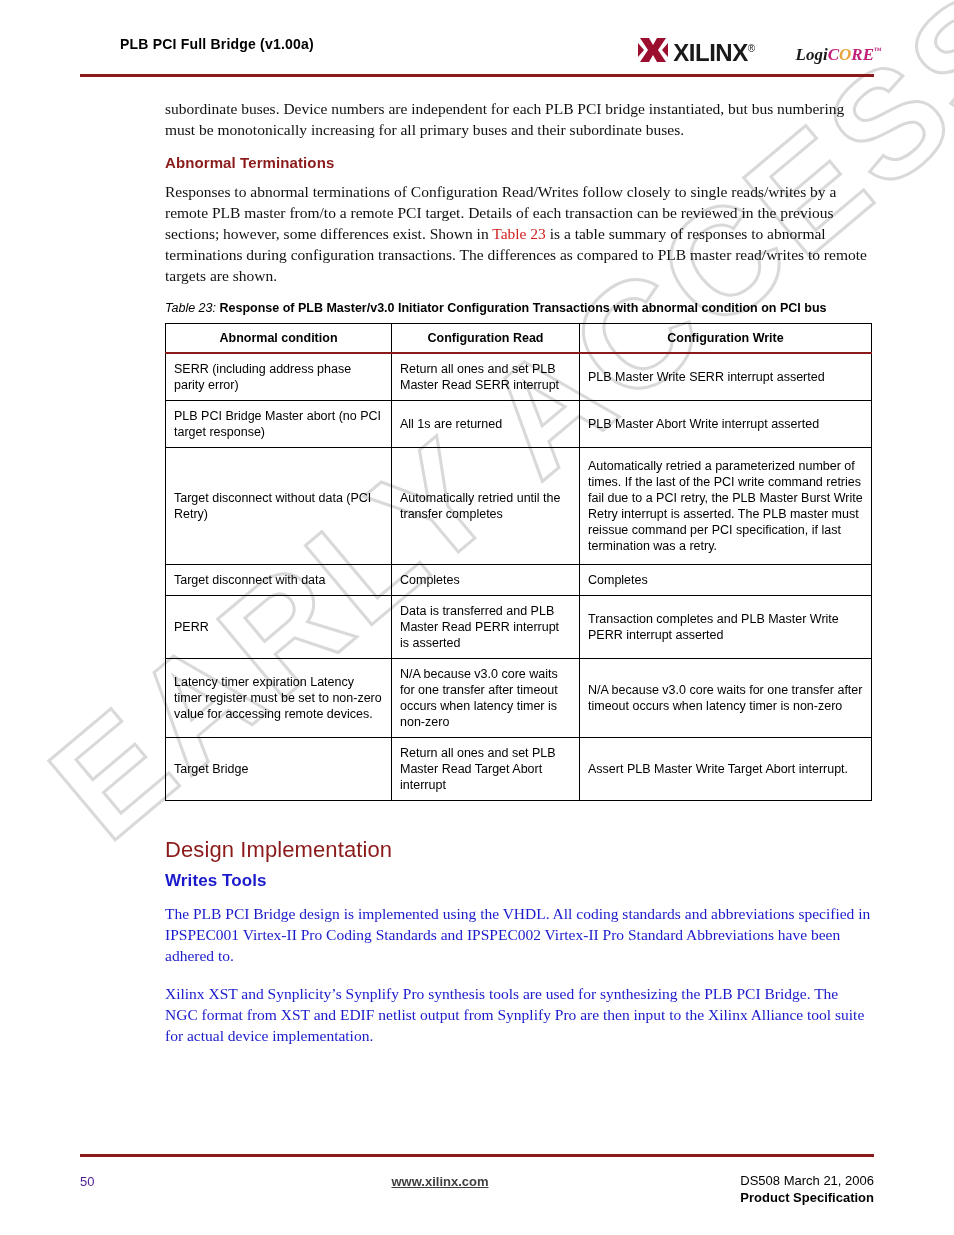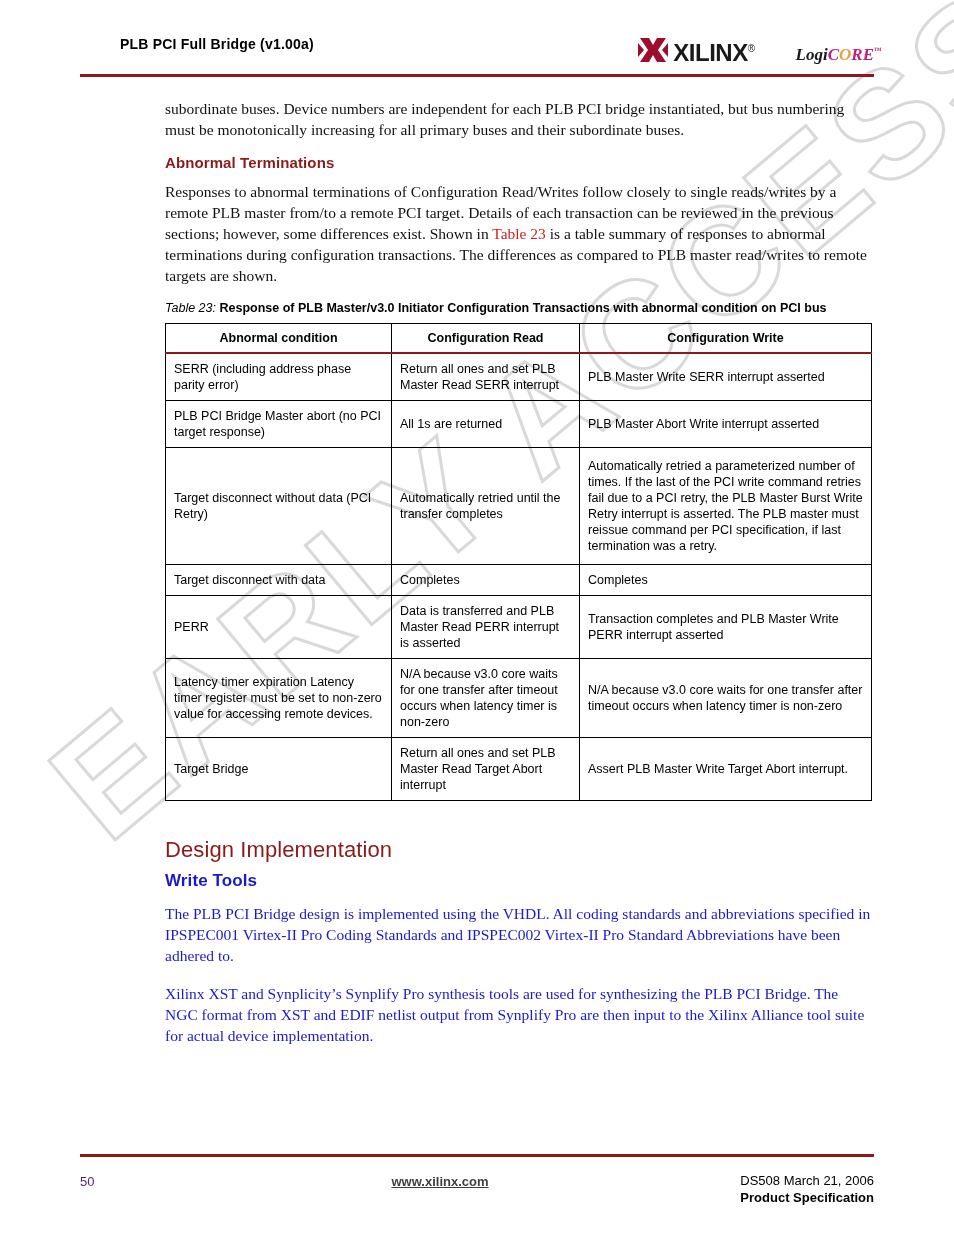--- a/index.html
+++ b/index.html
@@ -344,21 +344,21 @@
         </tr>
         <tr>
           <td>Target Bridge</td>
           <td>Return all ones and set PLB Master Read Target Abort interrupt</td>
           <td>Assert PLB Master Write Target Abort interrupt.</td>
         </tr>
       </tbody>
     </table>
 
     <h2 class="sec">Design Implementation</h2>
-    <h3 class="sub-blue">Write Tools</h3>
+    <h3 class="sub-blue">Writes Tools</h3>
 
     <p class="body blue">The PLB PCI Bridge design is implemented using the VHDL. All coding standards and abbreviations specified in IPSPEC001 Virtex-II Pro Coding Standards and IPSPEC002 Virtex-II Pro Standard Abbreviations have been adhered to.</p>
     <p class="body blue">Xilinx XST and Synplicity’s Synplify Pro synthesis tools are used for synthesizing the PLB PCI Bridge. The NGC format from XST and EDIF netlist output from Synplify Pro are then input to the Xilinx Alliance tool suite for actual device implementation.</p>
 
   </div>
 
   <div class="ftr">
     <div class="ftr-rule"></div>
     <div class="ftr-page">50</div>
     <div class="ftr-link"><span>www.xilinx.com</span></div>

